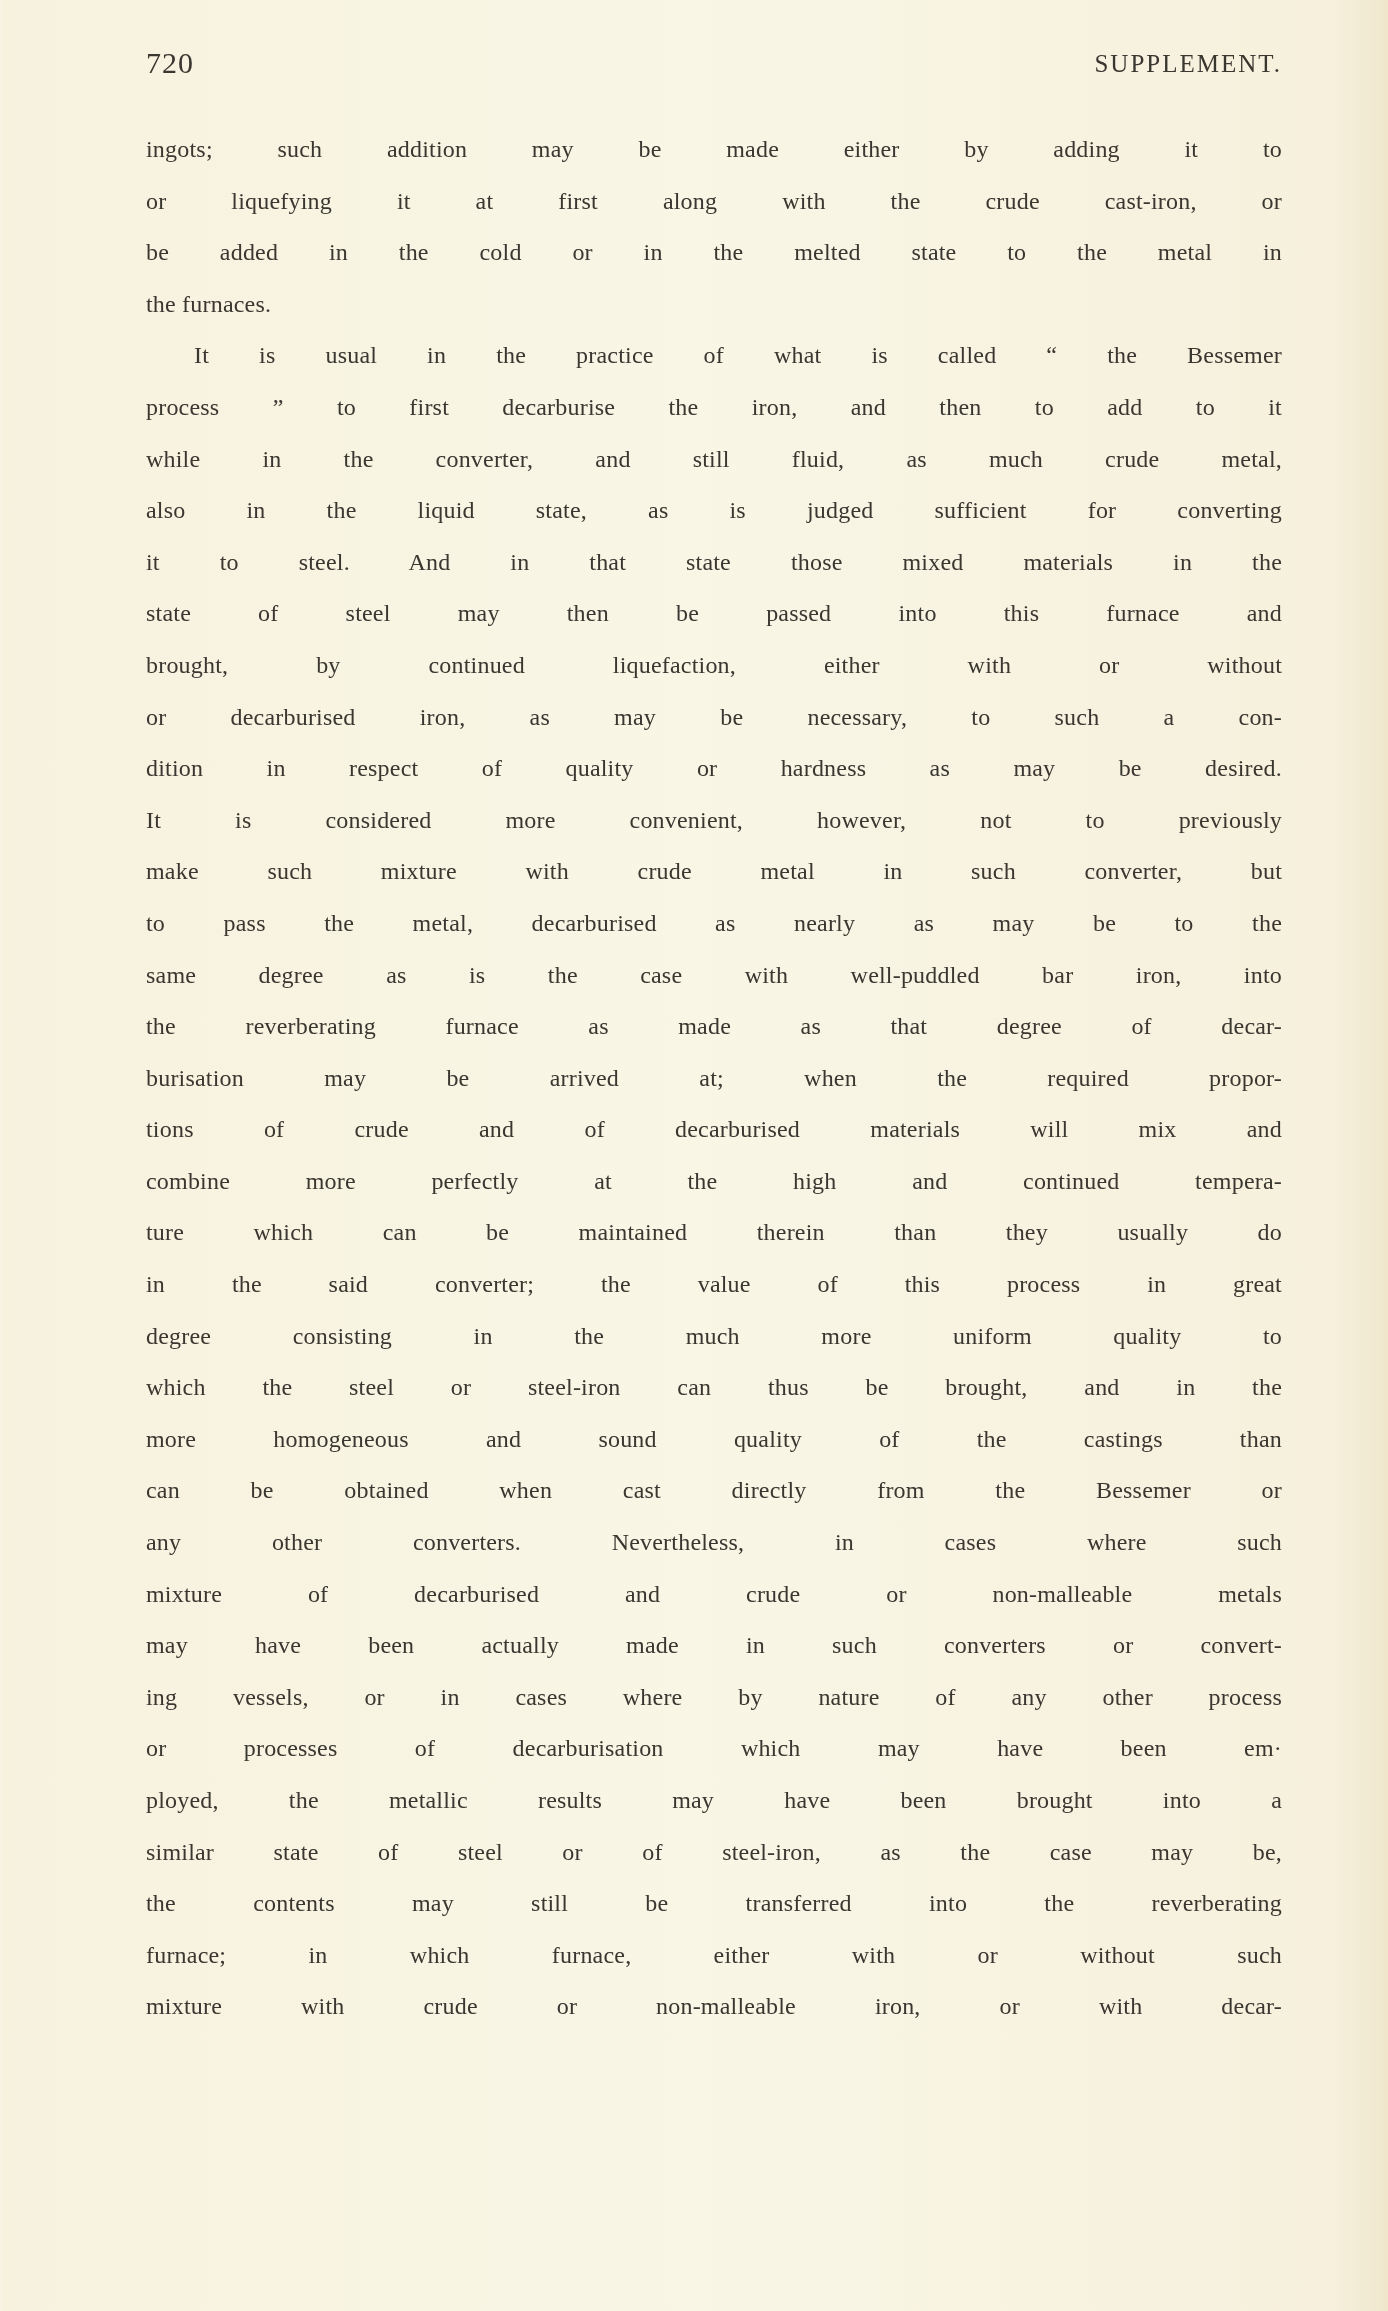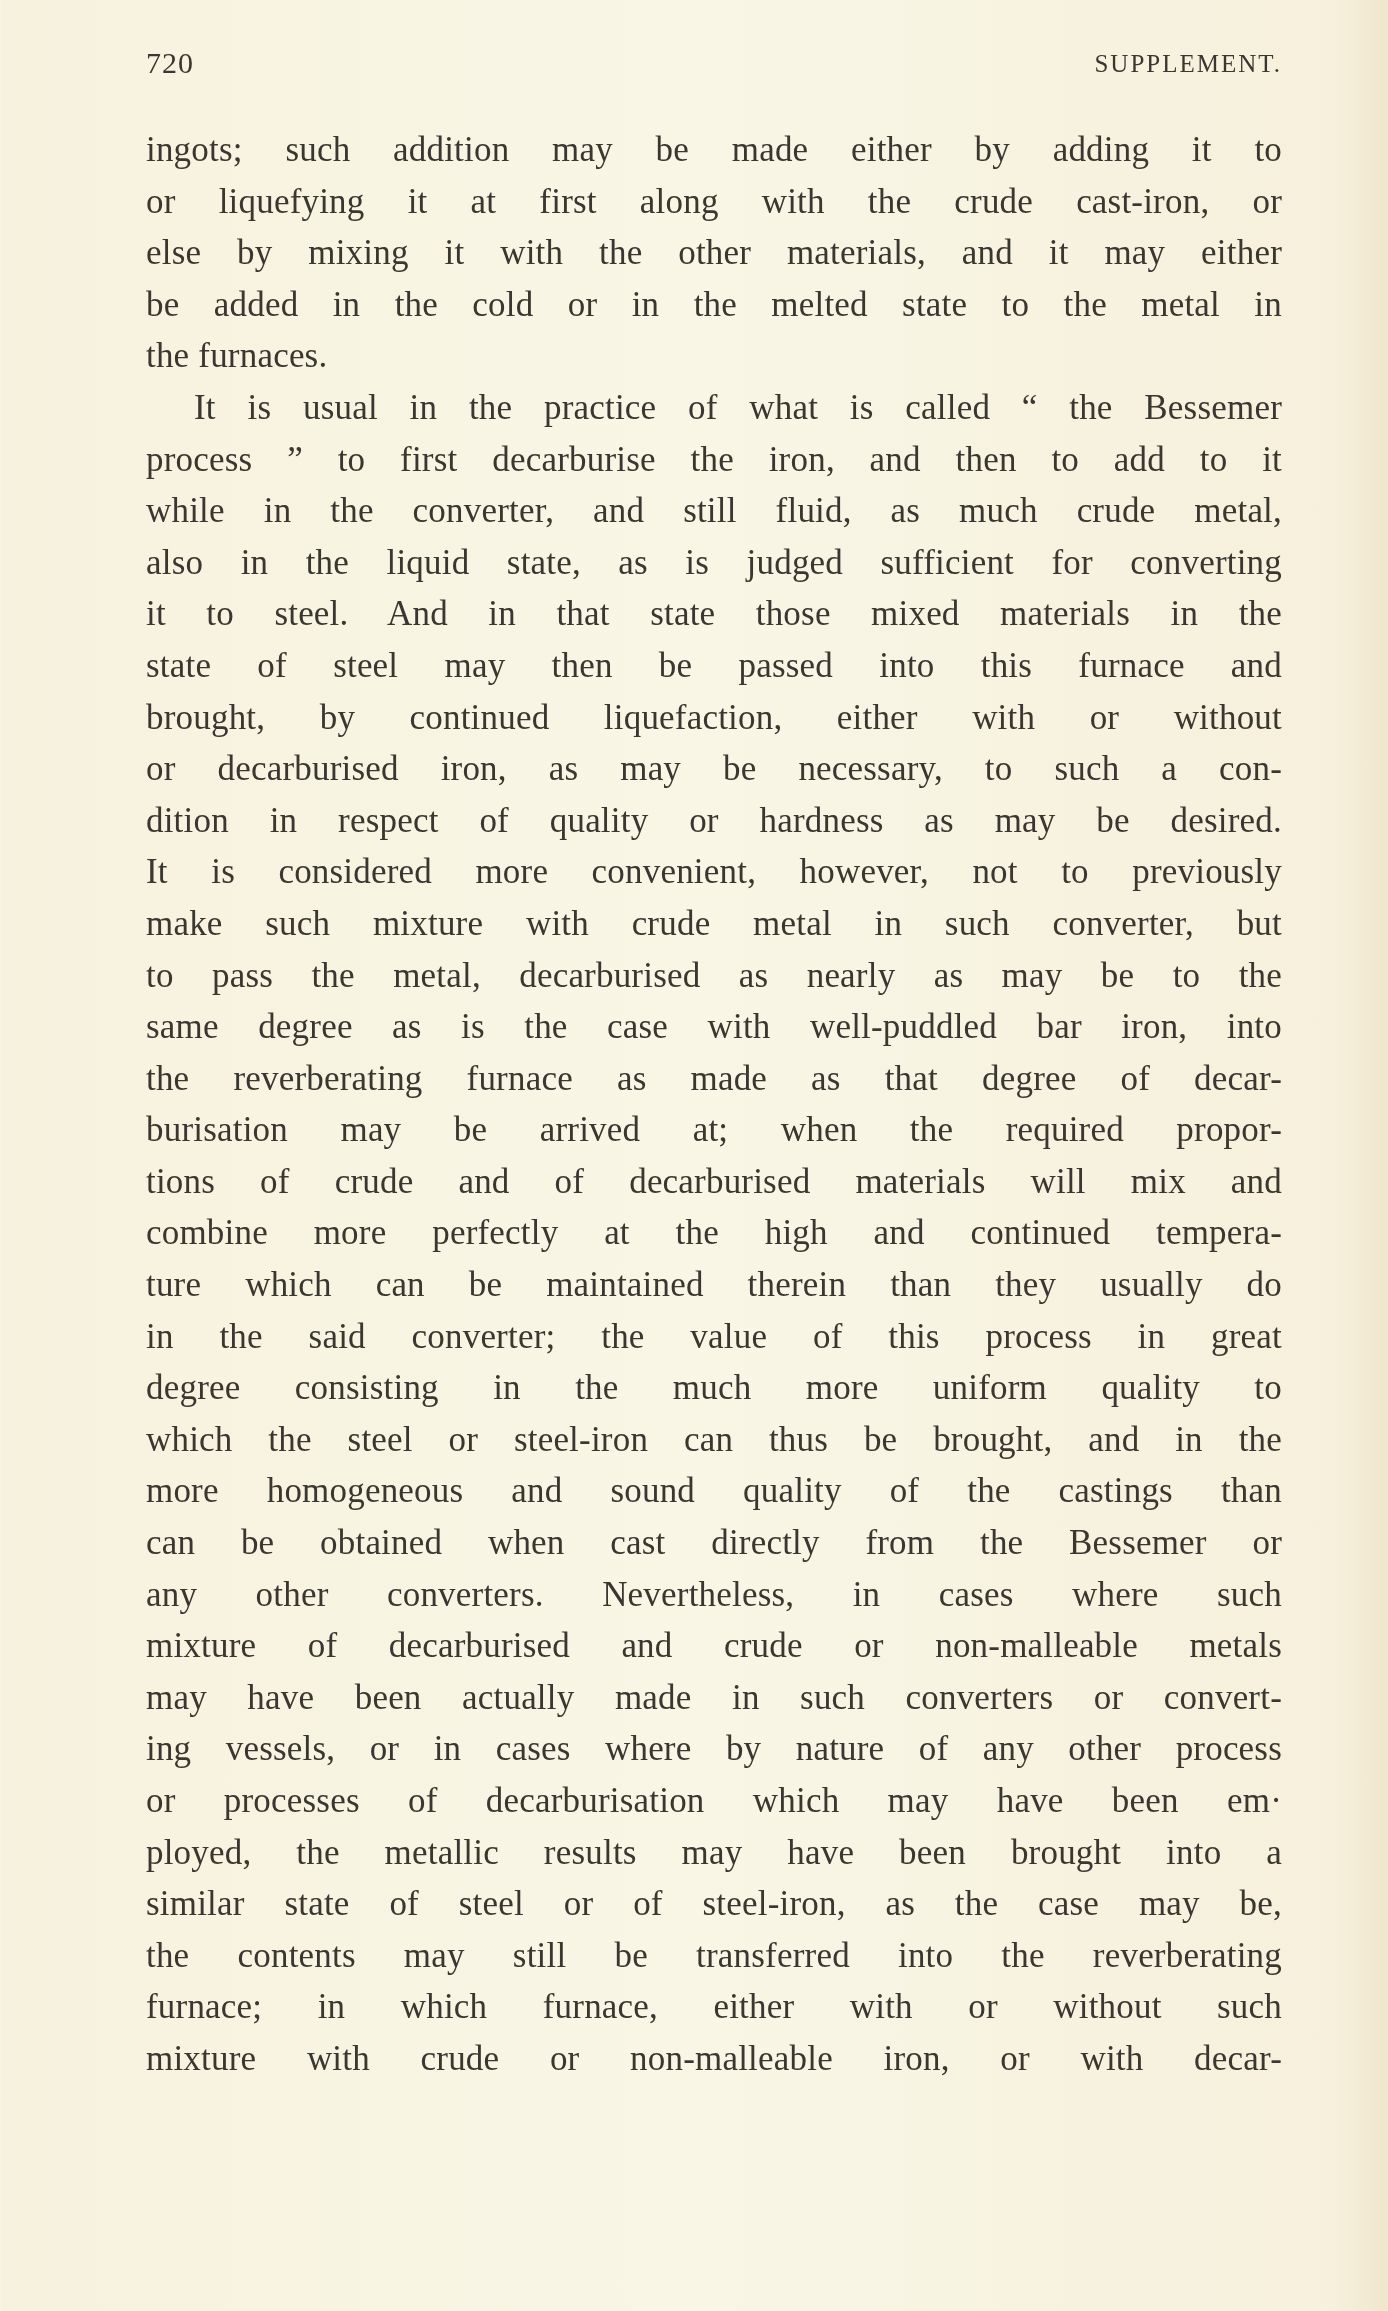--- a/index.html
+++ b/index.html
@@ -47,21 +47,21 @@
     }
     .body-text {
       position: absolute;
       top: 124px;
       left: 144px;
       width: 1136px;
     }
     .line {
       height: 51.6px;
       line-height: 51.6px;
-      font-size: 35px;
+      font-size: 24px;
       white-space: nowrap;
       text-align: justify;
       text-align-last: justify;
       letter-spacing: 0.2px;
     }
     .line.last {
       text-align-last: left;
     }
     .line.indent {
       padding-left: 48px;
@@ -74,21 +74,20 @@
   <div class="running-head">
     <span class="page-number">720</span>
     <span class="head-title">SUPPLEMENT.</span>
   </div>
 
   <div class="body-text">
 
     <div>
       <div class="line">ingots; such addition may be made either by adding it to</div>
       <div class="line">or liquefying it at first along with the crude cast-iron, or</div>
-      <div class="line">else by mixing it with the other materials, and it may either</div>
       <div class="line">be added in the cold or in the melted state to the metal in</div>
       <div class="line last">the furnaces.</div>
     </div>
 
     <div>
       <div class="line indent">It is usual in the practice of what is called “ the Bessemer</div>
       <div class="line">process ” to first decarburise the iron, and then to add to it</div>
       <div class="line">while in the converter, and still fluid, as much crude metal,</div>
       <div class="line">also in the liquid state, as is judged sufficient for converting</div>
       <div class="line">it to steel.  And in that state those mixed materials in the</div>

